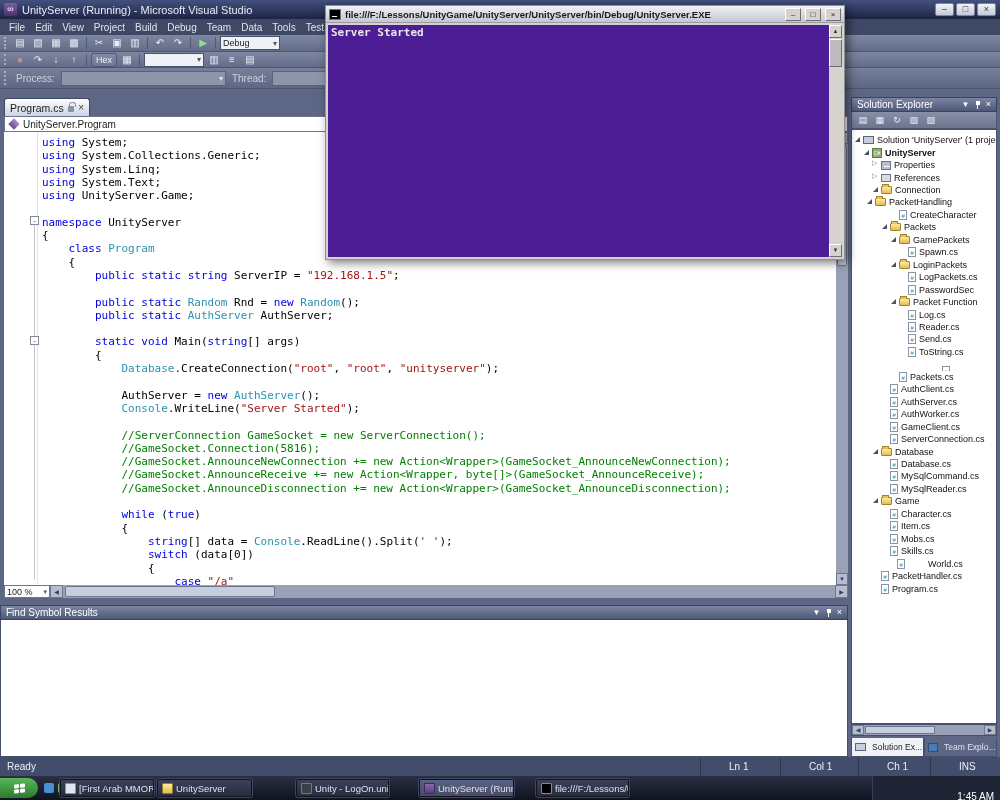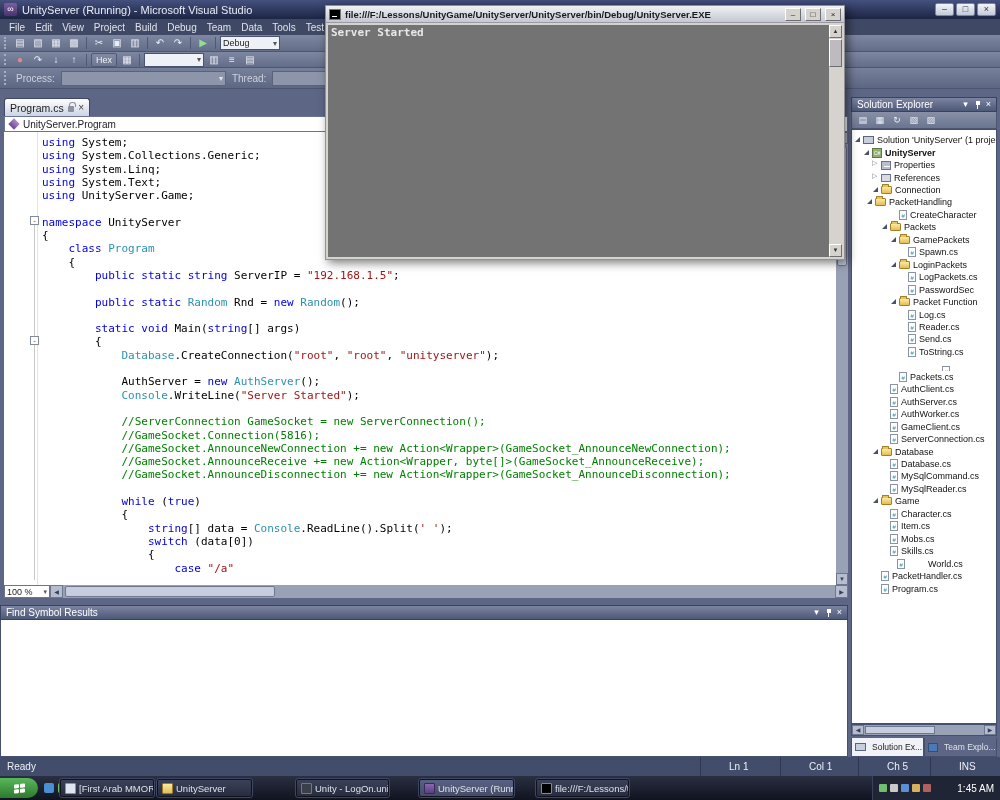--- a/index.html
+++ b/index.html
@@ -160,37 +160,37 @@
             font-size:9.5px;display:flex;align-items:center;gap:3px;padding:0 4px;
             overflow:hidden;white-space:nowrap;}
   .task-btn.active{background:linear-gradient(#5a6283,#454c68);}
   .tb-ic{flex:0 0 auto;width:11px;height:11px;border-radius:1px;}
   .tb-ic-doc{background:#dfe6f2;border:1px solid #8a93a8;}
   .tb-ic-folder{background:linear-gradient(#ffe9a0,#e3bd55);border:1px solid #9a7d28;}
   .tb-ic-unity{background:#3a3f4a;border:1px solid #70788a;}
   .tb-ic-vs{background:linear-gradient(#8a68b0,#5a3f80);border:1px solid #3a2a55;}
   .tb-ic-console{background:#000;border:1px solid #888;}
   .tray{position:absolute;right:0;top:0;height:24px;width:128px;background:#20253546;
-        background:#202535;display:flex;align-items:center;gap:3px;padding:0 6px;border-left:1px solid #3a415c;}
+        background:#202535;display:flex;align-items:center;gap:3px;padding:0 6px;border-left:1px solid #3a415c;flex-direction:column;}
   .tray-icon{width:8px;height:8px;border-radius:1px;}
   .tr1{background:#6fbf6f;} .tr2{background:#c9c9c9;} .tr3{background:#5a8fd4;}
   .tr4{background:#d4b35a;} .tr5{background:#b06060;}
   .clock{margin-left:auto;color:#fff;font-size:10px;}
 
   
   .console{position:absolute;left:325px;top:5px;width:520px;height:255px;background:#d6d3ce;
            border:1px solid #8f8f94;box-shadow:3px 3px 9px rgba(0,0,0,.5);z-index:60;}
   .console-titlebar{height:17px;background:linear-gradient(#f1f1f3,#c4c7d2);display:flex;align-items:center;
                     gap:4px;padding:0 3px;border-bottom:1px solid #9a9aa4;}
   .console-icon{width:12px;height:11px;background:#000;border:1px solid #777;position:relative;}
   .console-icon::after{content:"";position:absolute;left:2px;bottom:2px;width:5px;height:1px;background:#fff;}
   .console-title{flex:1;font-size:9.5px;font-weight:bold;color:#1a1a1a;white-space:nowrap;overflow:hidden;}
   .console-btn{width:16px;height:13px;background:#d6d3ce;border:1px solid;
                border-color:#fff #6d6d74 #6d6d74 #fff;font-size:8px;line-height:11px;text-align:center;color:#222;}
-  .console-body{position:absolute;left:2px;right:2px;top:19px;bottom:2px;background:#737373;}
+  .console-body{position:absolute;left:2px;right:2px;top:19px;bottom:2px;background:#4c1d95;}
   .console-text{color:#e8e8e8;font-family:"DejaVu Sans Mono",monospace;font-size:11px;font-weight:bold;
                 padding:1px 3px;}
   .console-scroll{position:absolute;right:0;top:0;width:13px;height:100%;background:#d6d3ce;}
   .console-scroll .sb-btn{position:absolute;left:0;width:13px;height:13px;background:#d6d3ce;
                 border:1px solid;border-color:#fff #6d6d74 #6d6d74 #fff;font-size:6px;line-height:11px;
                 text-align:center;color:#333;}
   .console-scroll .up{top:0;} .console-scroll .dn{bottom:0;}
   .console-scroll .thumb{position:absolute;left:0;top:14px;width:13px;height:28px;background:#bdbac0;
                 border:1px solid;border-color:#fff #6d6d74 #6d6d74 #fff;}
 </style>
@@ -297,20 +297,21 @@
         <div class="code-line"><span class="tok-kw">using</span><span class="tok-pl"> System.Text;</span></div>
         <div class="code-line"><span class="tok-kw">using</span><span class="tok-pl"> UnityServer.Game;</span></div>
         <div class="code-line"></div>
         <div class="code-line"><span class="tok-kw">namespace</span><span class="tok-pl"> UnityServer</span></div>
         <div class="code-line"><span class="tok-pl">{</span></div>
         <div class="code-line"><span class="tok-pl">    </span><span class="tok-kw">class</span><span class="tok-pl"> </span><span class="tok-ty">Program</span></div>
         <div class="code-line"><span class="tok-pl">    {</span></div>
         <div class="code-line"><span class="tok-pl">        </span><span class="tok-kw">public static string</span><span class="tok-pl"> ServerIP = </span><span class="tok-st">"192.168.1.5"</span><span class="tok-pl">;</span></div>
         <div class="code-line"></div>
         <div class="code-line"><span class="tok-pl">        </span><span class="tok-kw">public static</span><span class="tok-pl"> </span><span class="tok-ty">Random</span><span class="tok-pl"> Rnd = </span><span class="tok-kw">new</span><span class="tok-pl"> </span><span class="tok-ty">Random</span><span class="tok-pl">();</span></div>
+        <div class="code-line"><span class="tok-pl">        </span><span class="tok-kw">public static</span><span class="tok-pl"> </span><span class="tok-ty">AuthServer</span><span class="tok-pl"> AuthServer;</span></div>
         <div class="code-line"></div>
         <div class="code-line"><span class="tok-pl">        </span><span class="tok-kw">static void</span><span class="tok-pl"> Main(</span><span class="tok-kw">string</span><span class="tok-pl">[] args)</span></div>
         <div class="code-line"><span class="tok-pl">        {</span></div>
         <div class="code-line"><span class="tok-pl">            </span><span class="tok-ty">Database</span><span class="tok-pl">.CreateConnection(</span><span class="tok-st">"root"</span><span class="tok-pl">, </span><span class="tok-st">"root"</span><span class="tok-pl">, </span><span class="tok-st">"unityserver"</span><span class="tok-pl">);</span></div>
         <div class="code-line"></div>
         <div class="code-line"><span class="tok-pl">            AuthServer = </span><span class="tok-kw">new</span><span class="tok-pl"> </span><span class="tok-ty">AuthServer</span><span class="tok-pl">();</span></div>
         <div class="code-line"><span class="tok-pl">            </span><span class="tok-ty">Console</span><span class="tok-pl">.WriteLine(</span><span class="tok-st">"Server Started"</span><span class="tok-pl">);</span></div>
         <div class="code-line"></div>
         <div class="code-line"><span class="tok-cm">            //ServerConnection GameSocket = new ServerConnection();</span></div>
         <div class="code-line"><span class="tok-cm">            //GameSocket.Connection(5816);</span></div>
@@ -594,21 +595,21 @@
           <span class="t-icon ti-team"></span>
           <span class="lbl">Team Explo...</span>
         </span>
       </div>
   </div>
 
   <div class="statusbar">
     <span class="sb-ready">Ready</span>
   <span class="sb-cell sb-c0">Ln 1</span>
       <span class="sb-cell sb-c1">Col 1</span>
-      <span class="sb-cell sb-c2">Ch 5</span>
+      <span class="sb-cell sb-c2">Ch 1</span>
       <span class="sb-cell sb-c3">INS</span>
     </div>
 
   <div class="taskbar">
     <div class="start-btn">
       <span class="flag">
           <span></span>
           <span></span>
           <span></span>
           <span></span>

